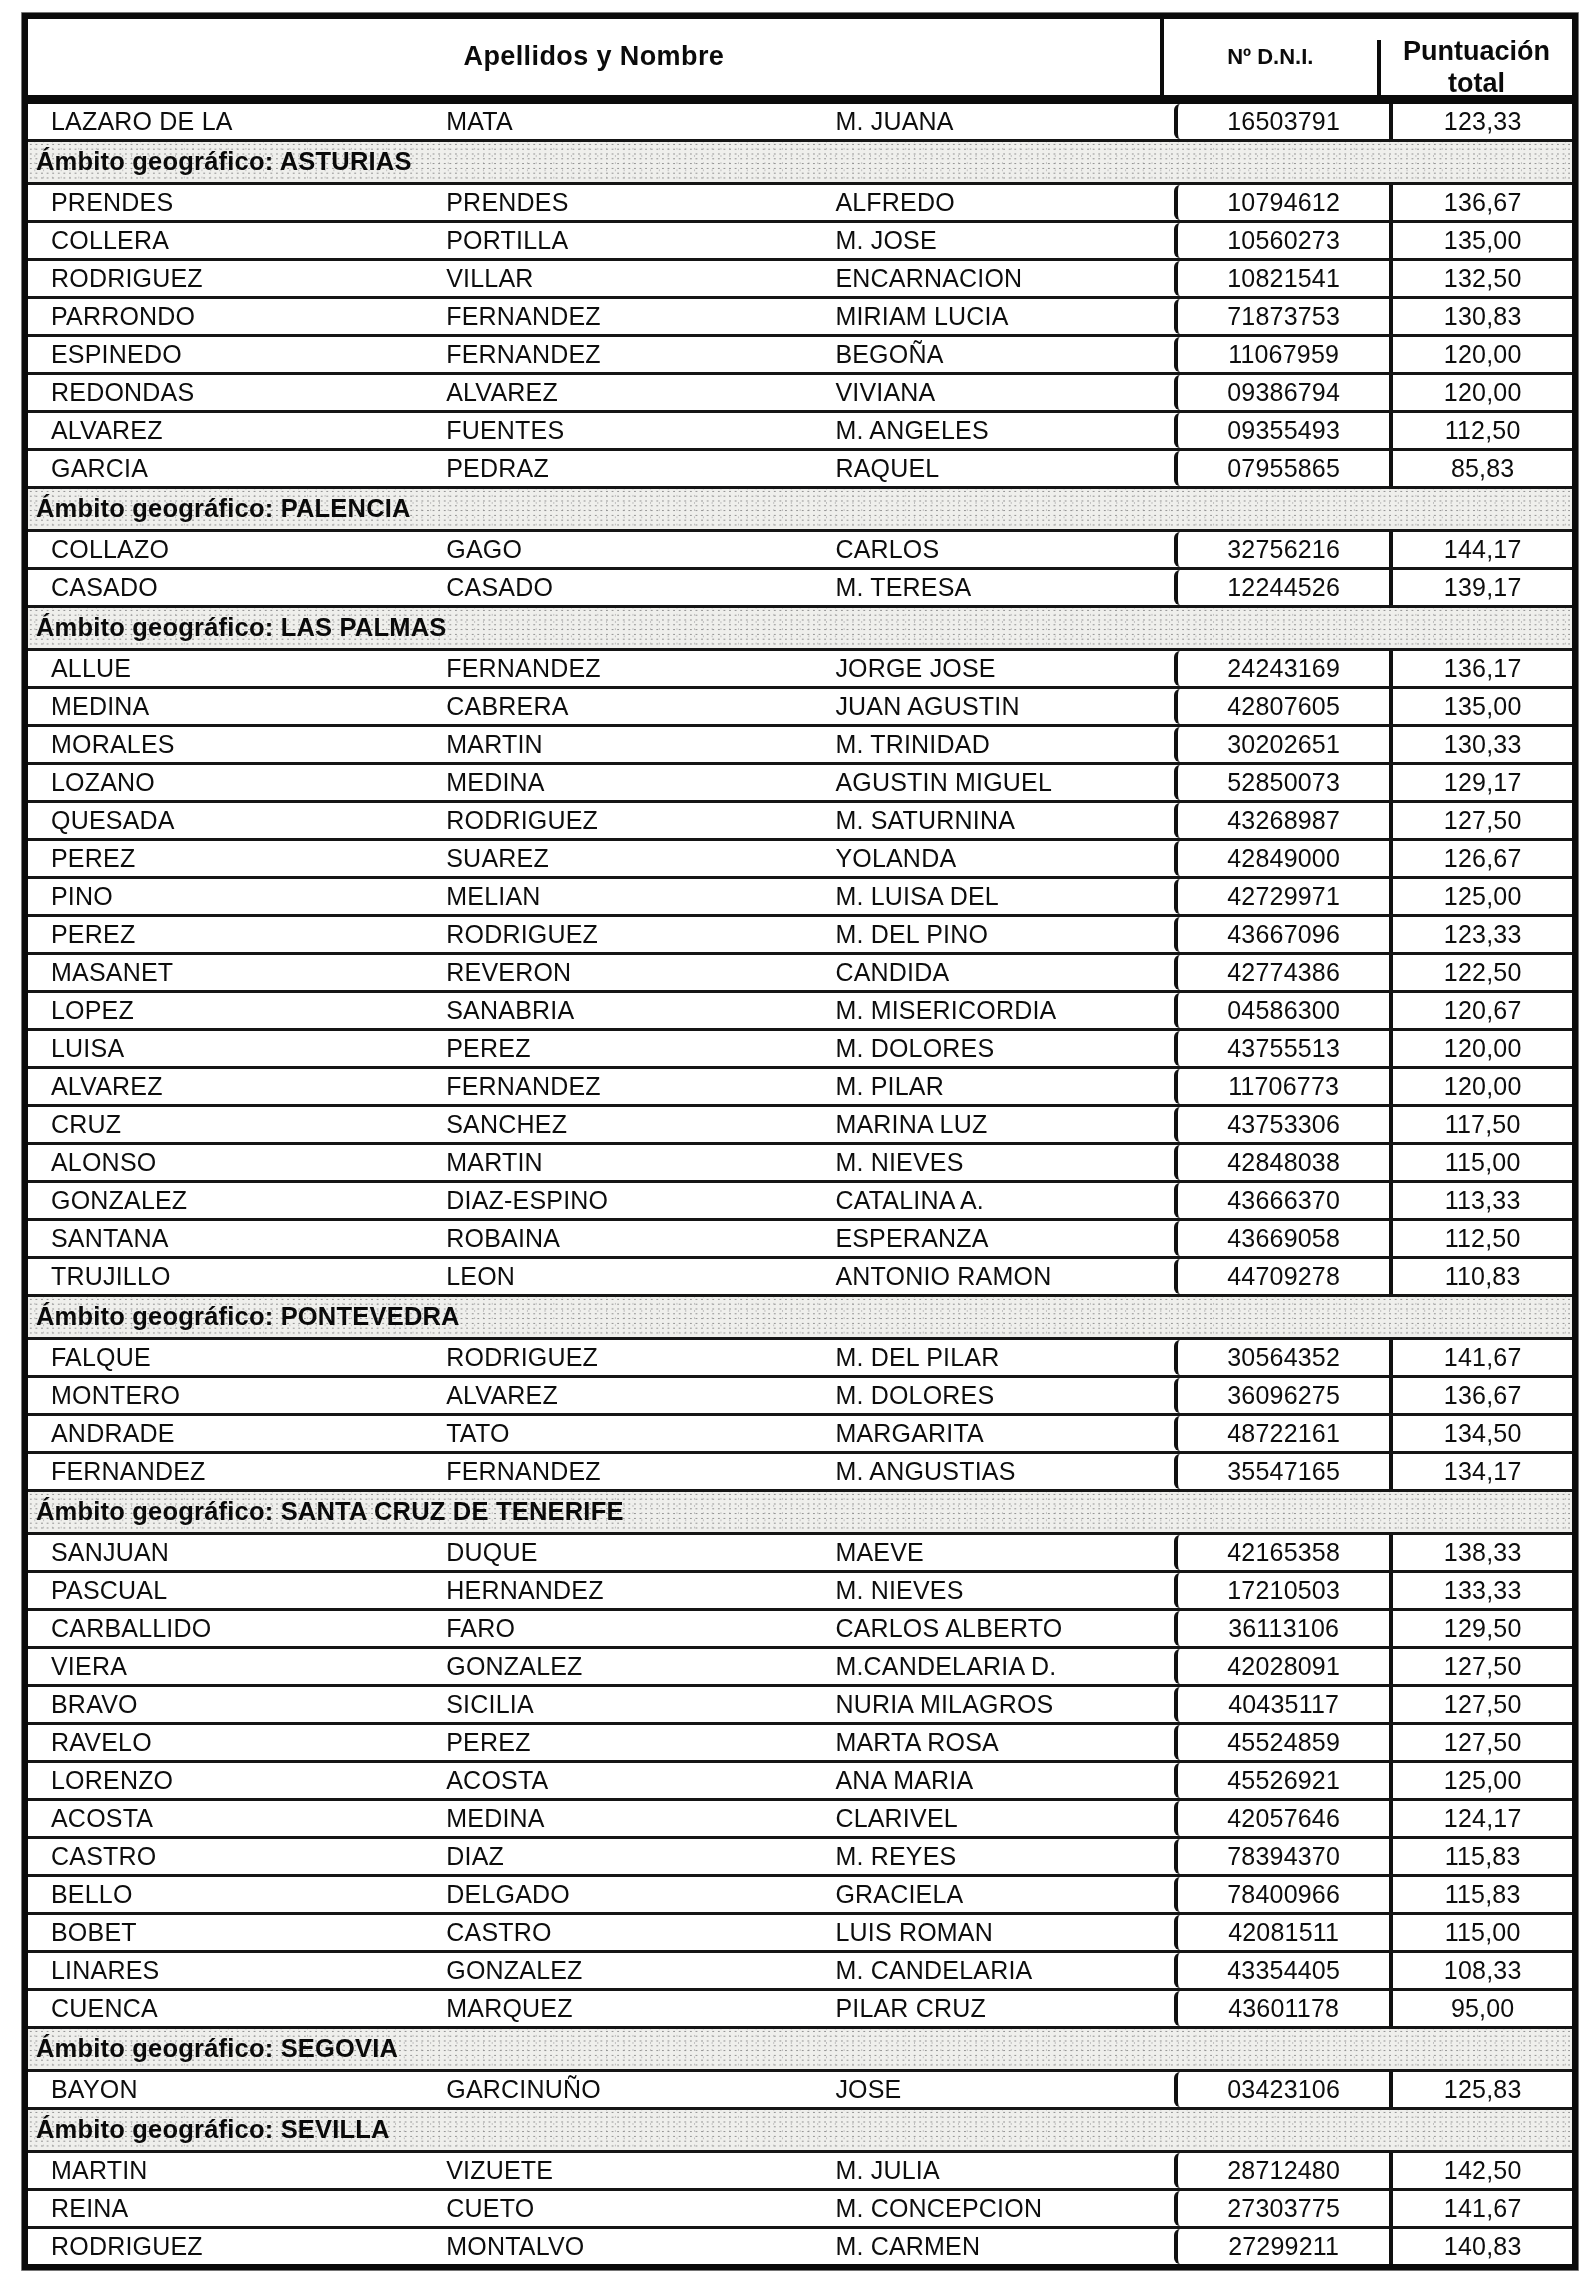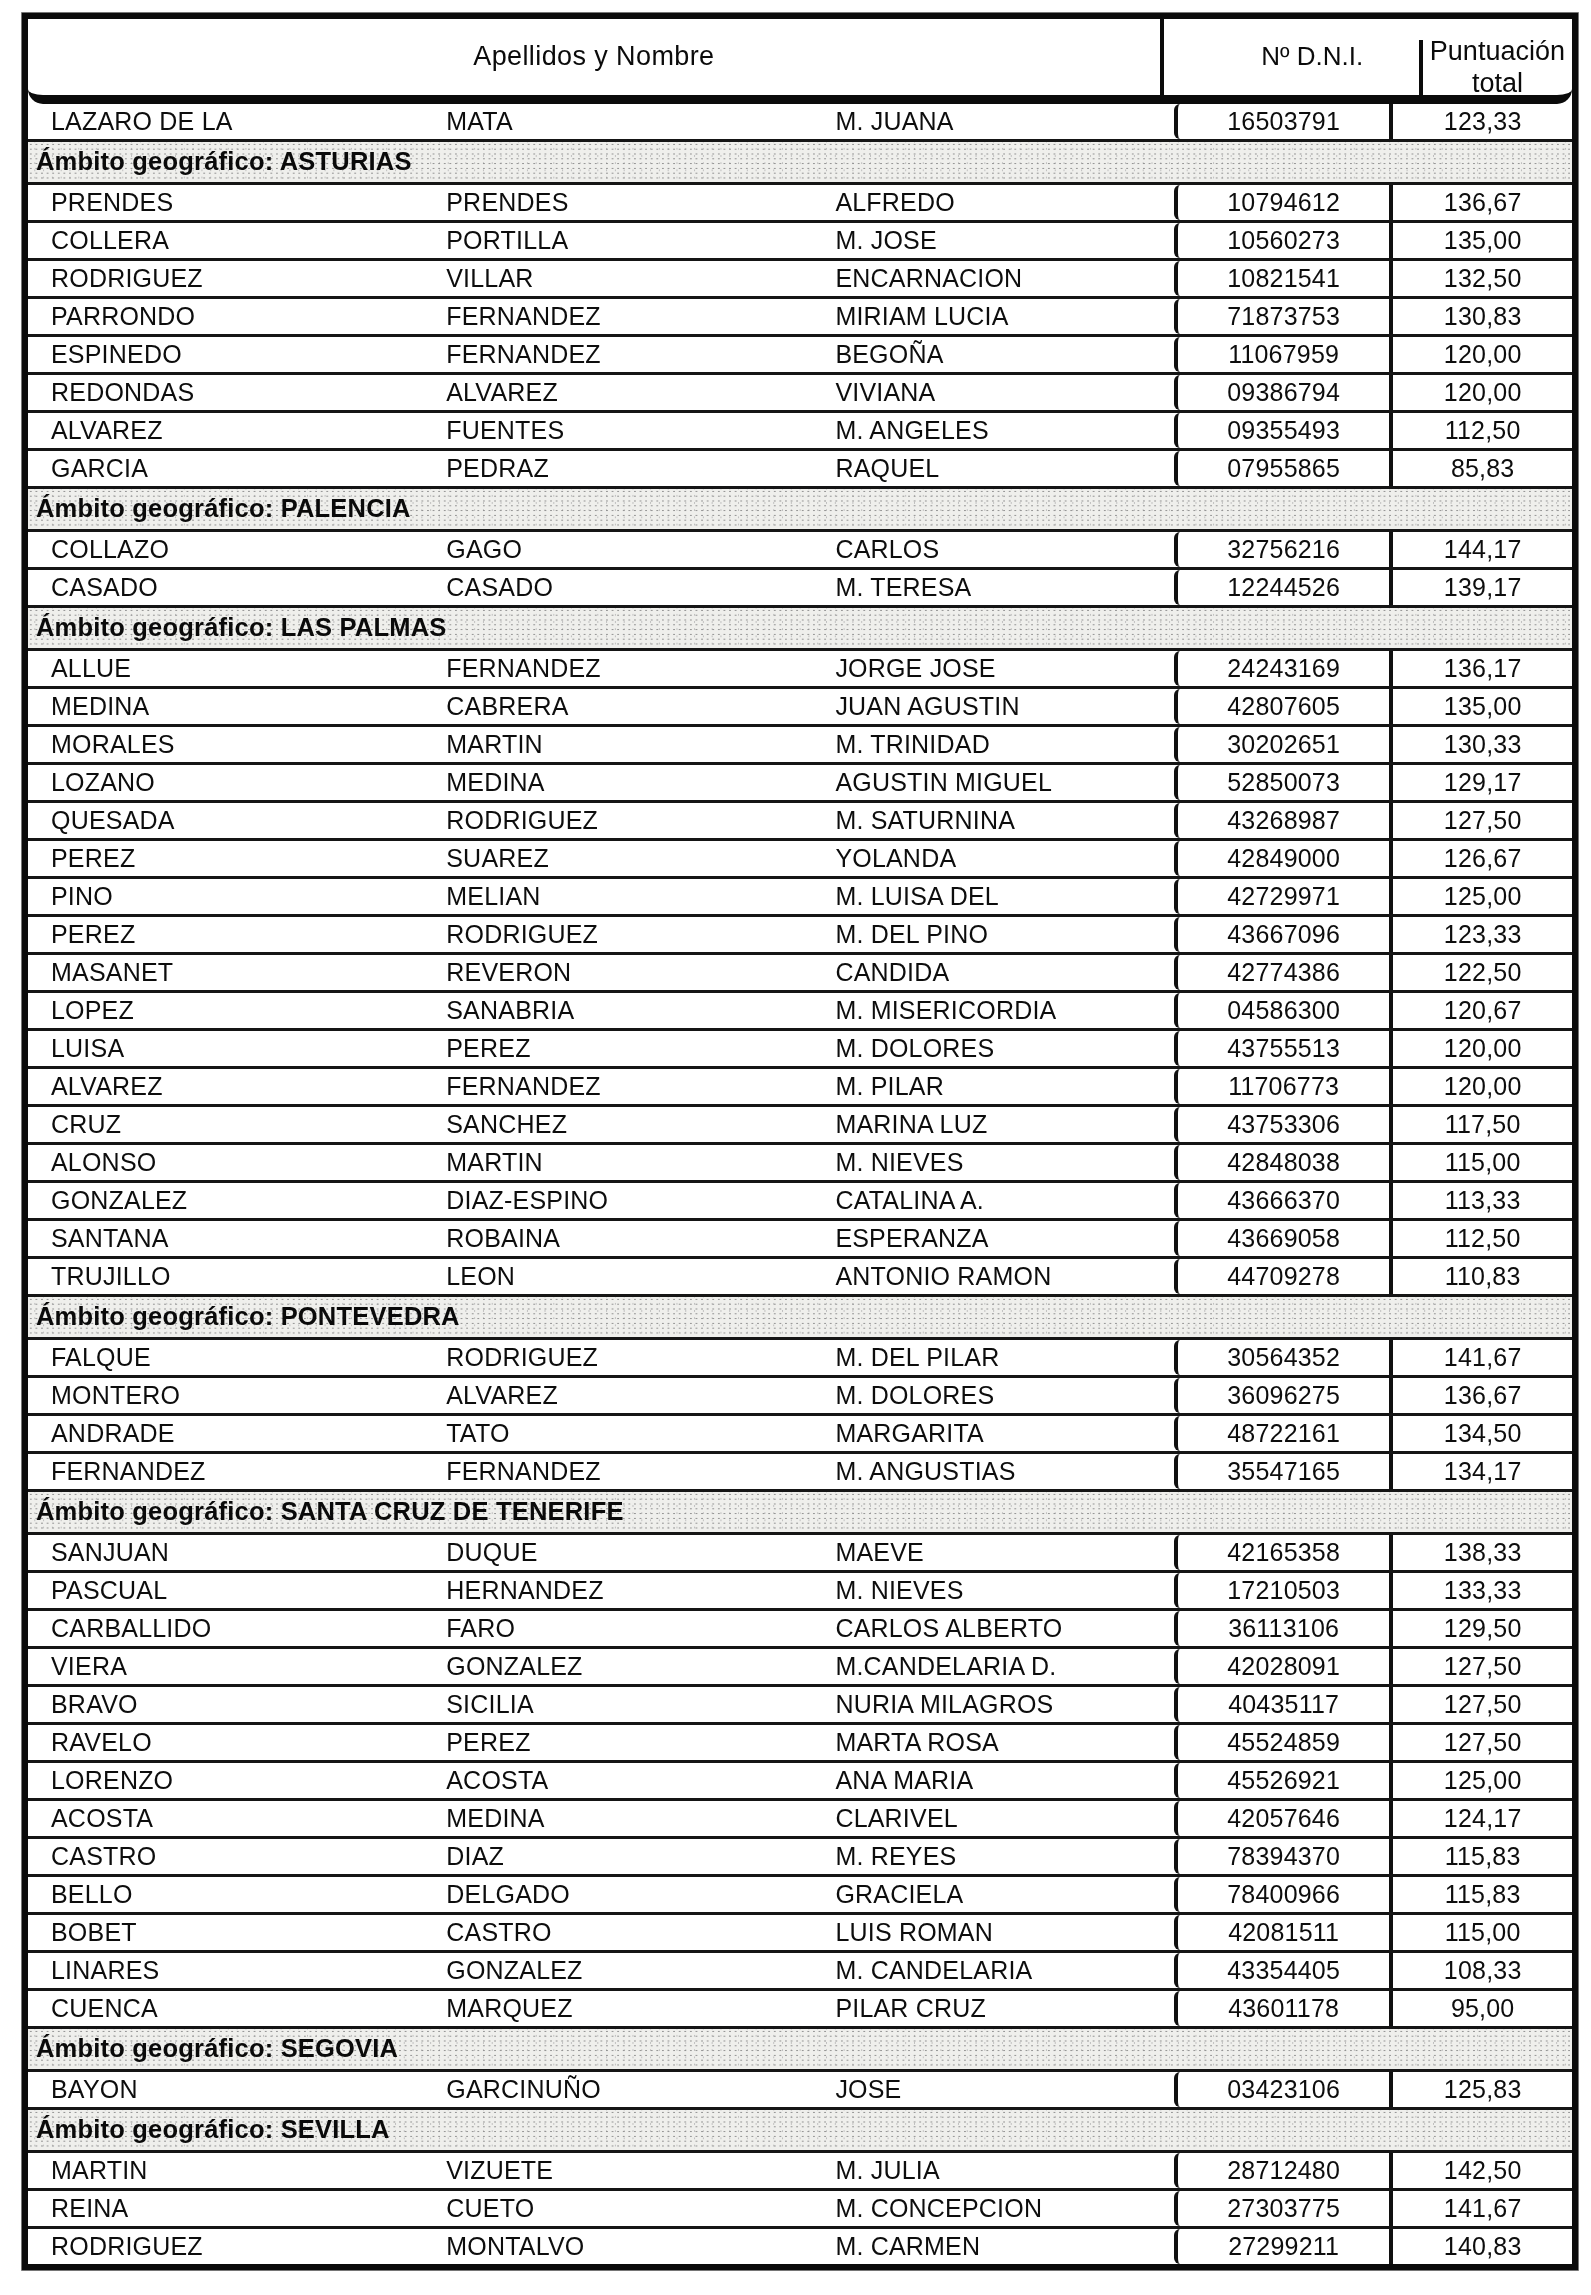--- a/index.html
+++ b/index.html
@@ -22,40 +22,38 @@
     width: 1544px;
     border: 6.4px solid #0b0b0b;
     background: #ffffff;
     box-shadow: 0 0 0 0.8px #555;
   }
   
   .header-row {
     display: flex;
     height: 76px;
     border-bottom: 9.5px solid #0b0b0b;
-    font-weight: normal;
+    font-weight: bold;
     color: #0b0b0b;
-    border-radius: 15px;
   }
   .h-name {
     width: 73.3%;
     display: flex;
     align-items: center;
     justify-content: center;
     font-size: 27px;
     letter-spacing: 0.4px;
   }
   .h-dni {
     width: 13.8%;
     border-left: 4.8px solid #0b0b0b;
     display: flex;
     align-items: center;
     justify-content: center;
-    font-size: 26px;
-    padding-left: 42px;
+    font-size: 22px;
   }
   .h-score {
     flex: 1;
     border-left: 4.8px solid #0b0b0b;
     display: flex;
     flex-direction: column;
     align-items: center;
     justify-content: center;
     font-size: 27px;
     line-height: 1.2;

